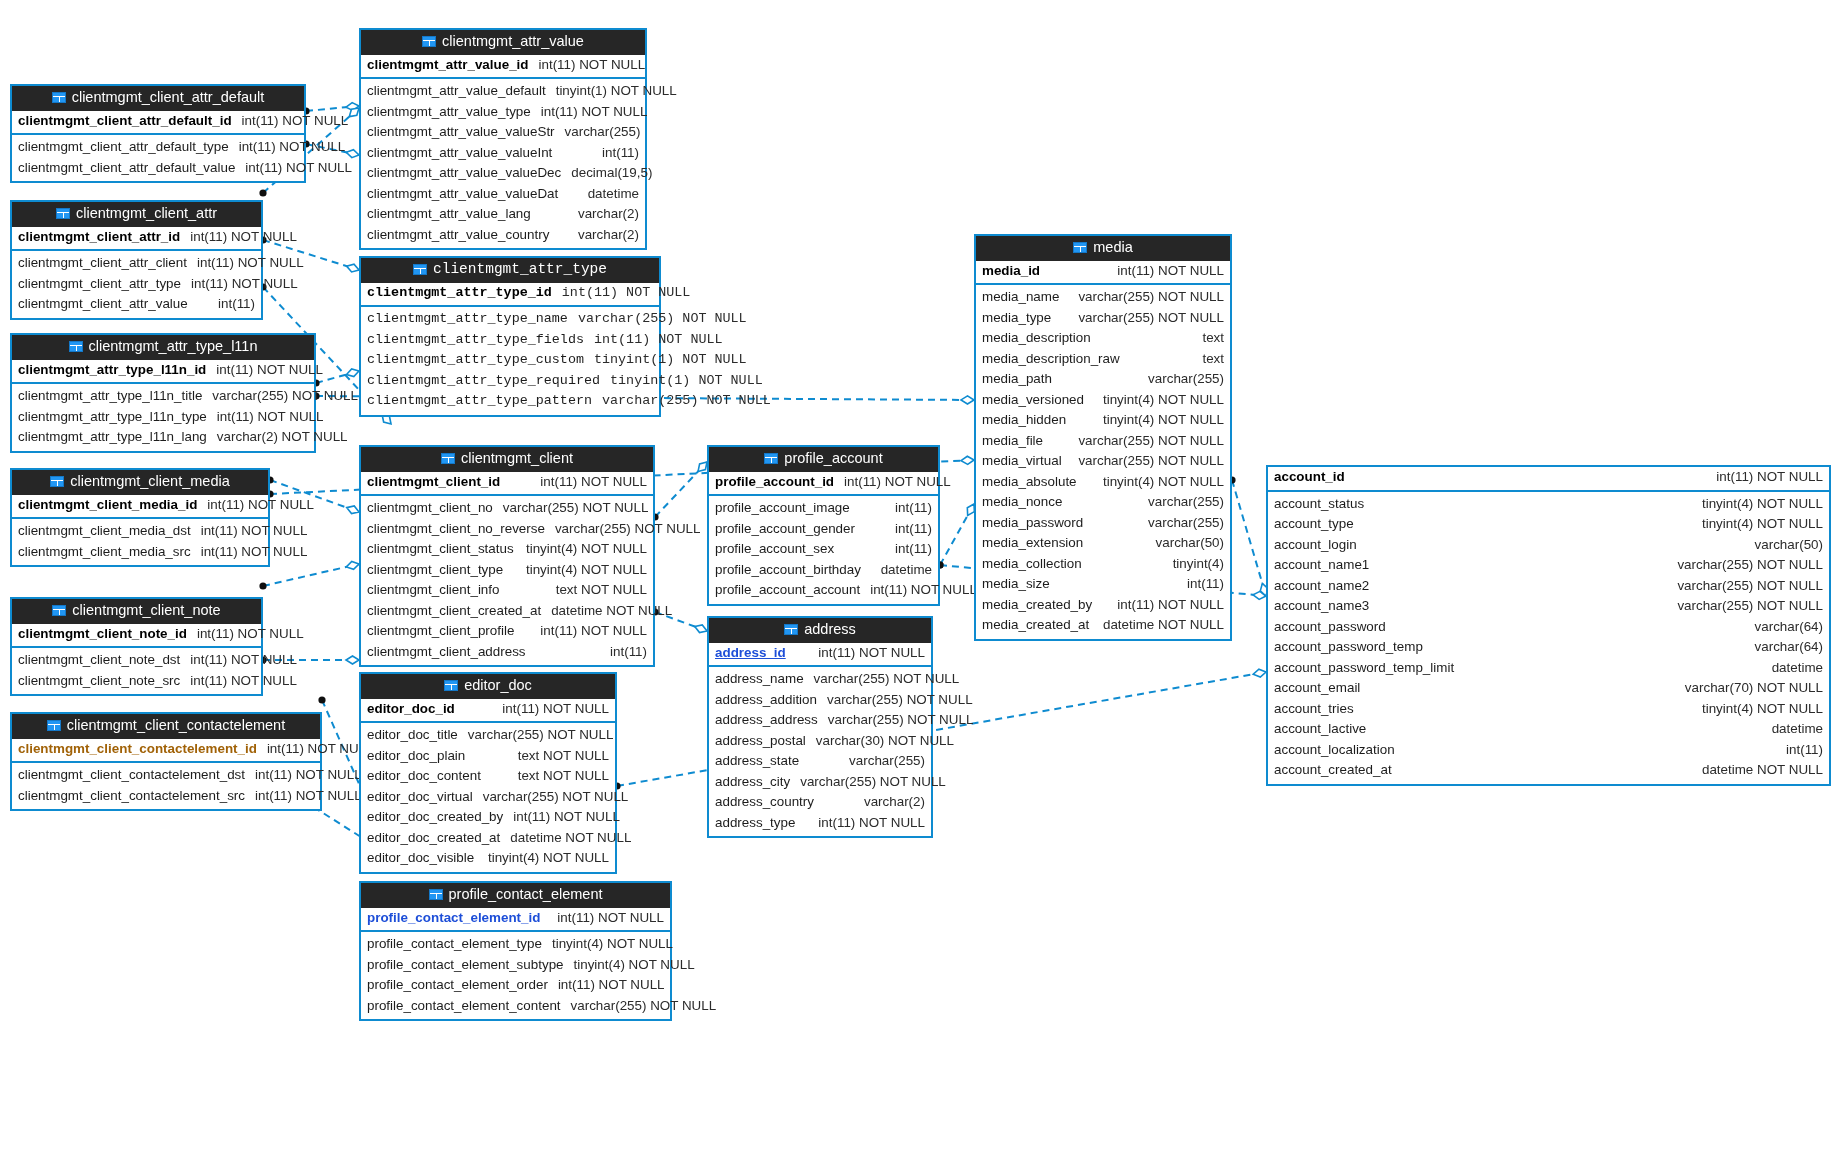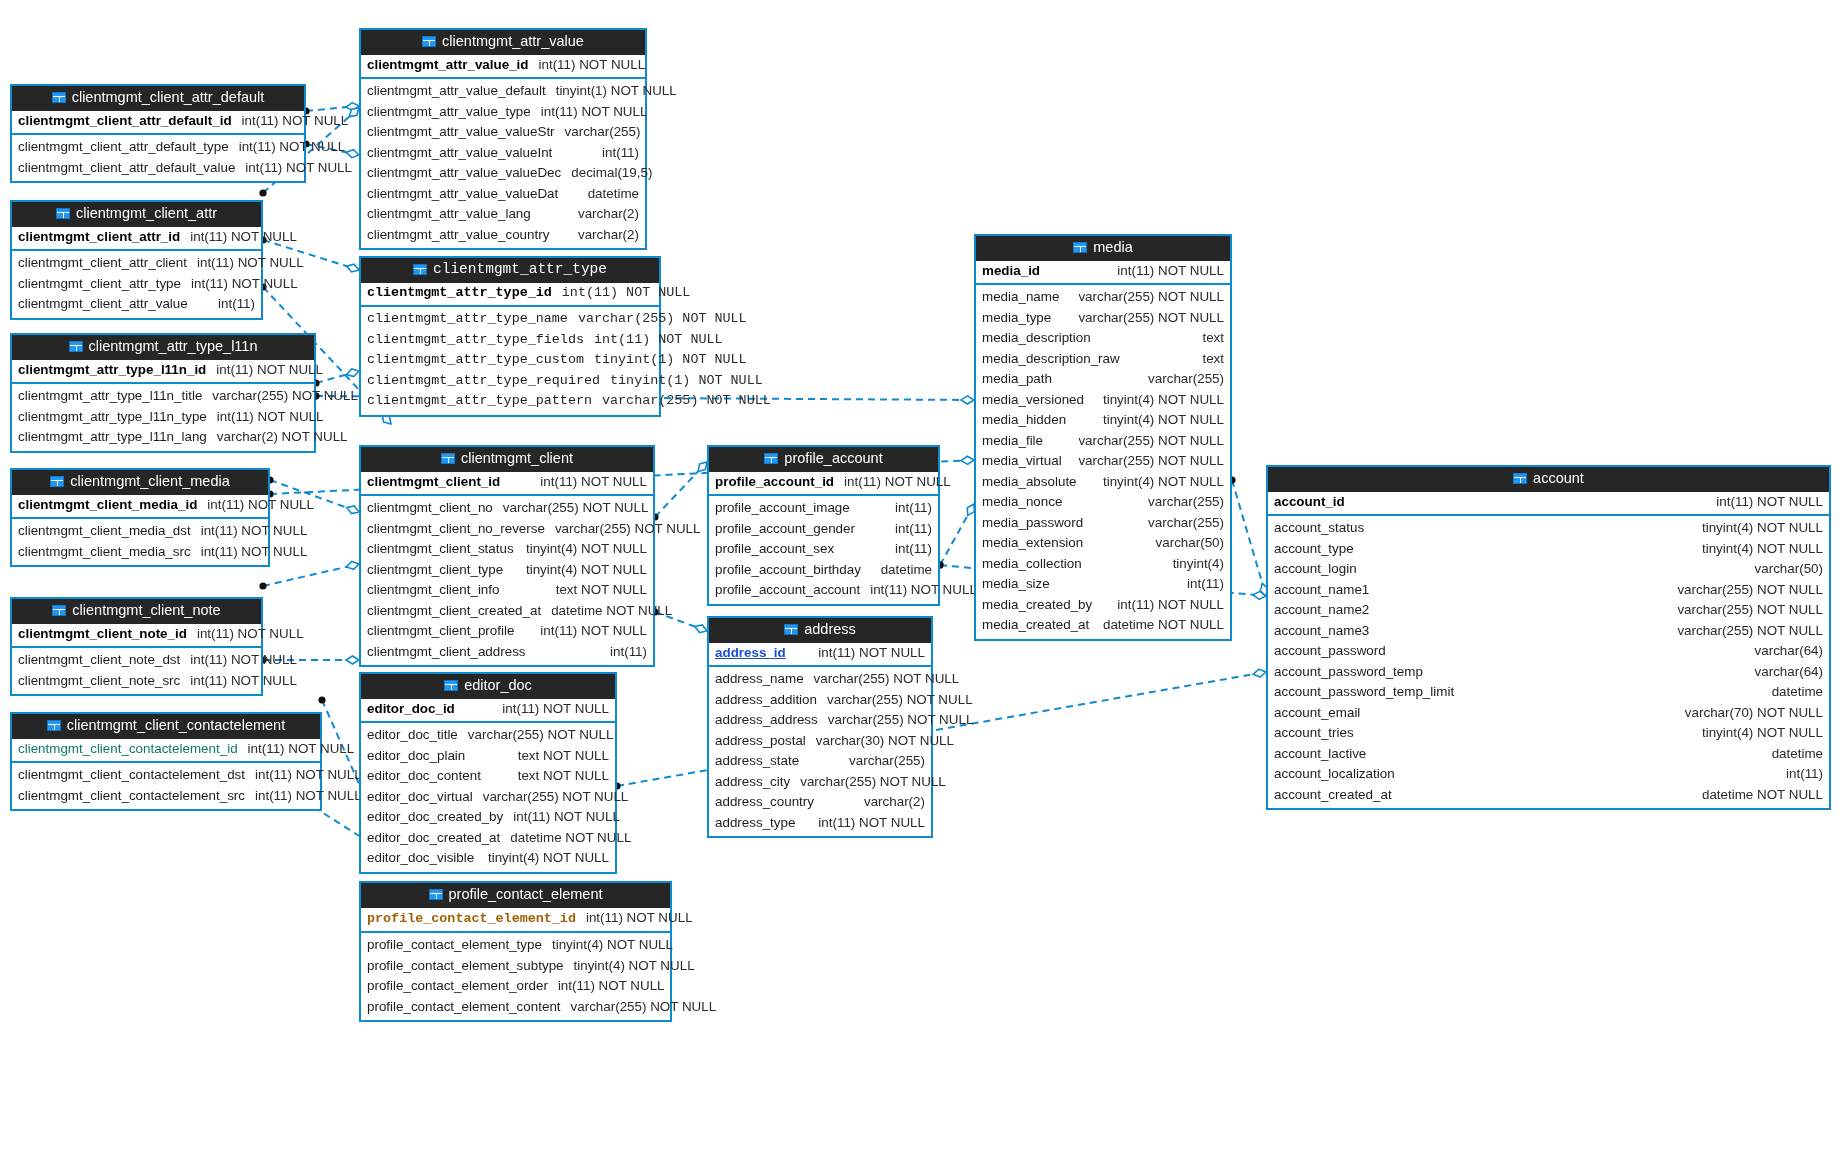--- a/index.html
+++ b/index.html
@@ -319,21 +319,21 @@
           </div>
         </div>
       </div>
       <div class="entity" style="left: 10px; top: 692px; width: 312px;">
         <div class="entity-header">
           <span class="tbl-icon"></span>
           <span>clientmgmt_client_contactelement</span>
         </div>
         <div class="pk-wrap pk-row">
           <div class="col-row pk-row-inner">
-            <span class="col-name" style="font-weight: normal; color: #0f766e;">clientmgmt_client_contactelement_id</span>
+            <span class="col-name" style="font-weight: bold; color: #a16207;">clientmgmt_client_contactelement_id</span>
             <span class="col-type">int(11) NOT NULL</span>
           </div>
         </div>
         <div class="body-rows">
           <div class="col-row">
             <span class="col-name">clientmgmt_client_contactelement_dst</span>
             <span class="col-type">int(11) NOT NULL</span>
           </div>
           <div class="col-row">
             <span class="col-name">clientmgmt_client_contactelement_src</span>
@@ -509,21 +509,21 @@
           </div>
         </div>
       </div>
       <div class="entity" style="left: 359px; top: 861px; width: 313px;">
         <div class="entity-header">
           <span class="tbl-icon"></span>
           <span>profile_contact_element</span>
         </div>
         <div class="pk-wrap pk-row">
           <div class="col-row pk-row-inner">
-            <span class="col-name" style="font-weight: bold; color: #a16207; font-family: Liberation Mono, monospace;">profile_contact_element_id</span>
+            <span class="col-name" style="font-weight: bold; color: #1d4ed8;">profile_contact_element_id</span>
             <span class="col-type">int(11) NOT NULL</span>
           </div>
         </div>
         <div class="body-rows">
           <div class="col-row">
             <span class="col-name">profile_contact_element_type</span>
             <span class="col-type">tinyint(4) NOT NULL</span>
           </div>
           <div class="col-row">
             <span class="col-name">profile_contact_element_subtype</span>
@@ -695,24 +695,20 @@
             <span class="col-name">media_created_by</span>
             <span class="col-type">int(11) NOT NULL</span>
           </div>
           <div class="col-row">
             <span class="col-name">media_created_at</span>
             <span class="col-type">datetime NOT NULL</span>
           </div>
         </div>
       </div>
       <div class="entity" style="left: 1266px; top: 445px; width: 565px;">
-        <div class="entity-header">
-          <span class="tbl-icon"></span>
-          <span>account</span>
-        </div>
         <div class="pk-wrap pk-row">
           <div class="col-row pk-row-inner">
             <span class="col-name" style="font-weight: bold; color: rgb(0, 0, 0);">account_id</span>
             <span class="col-type">int(11) NOT NULL</span>
           </div>
         </div>
         <div class="body-rows">
           <div class="col-row">
             <span class="col-name">account_status</span>
             <span class="col-type">tinyint(4) NOT NULL</span>

